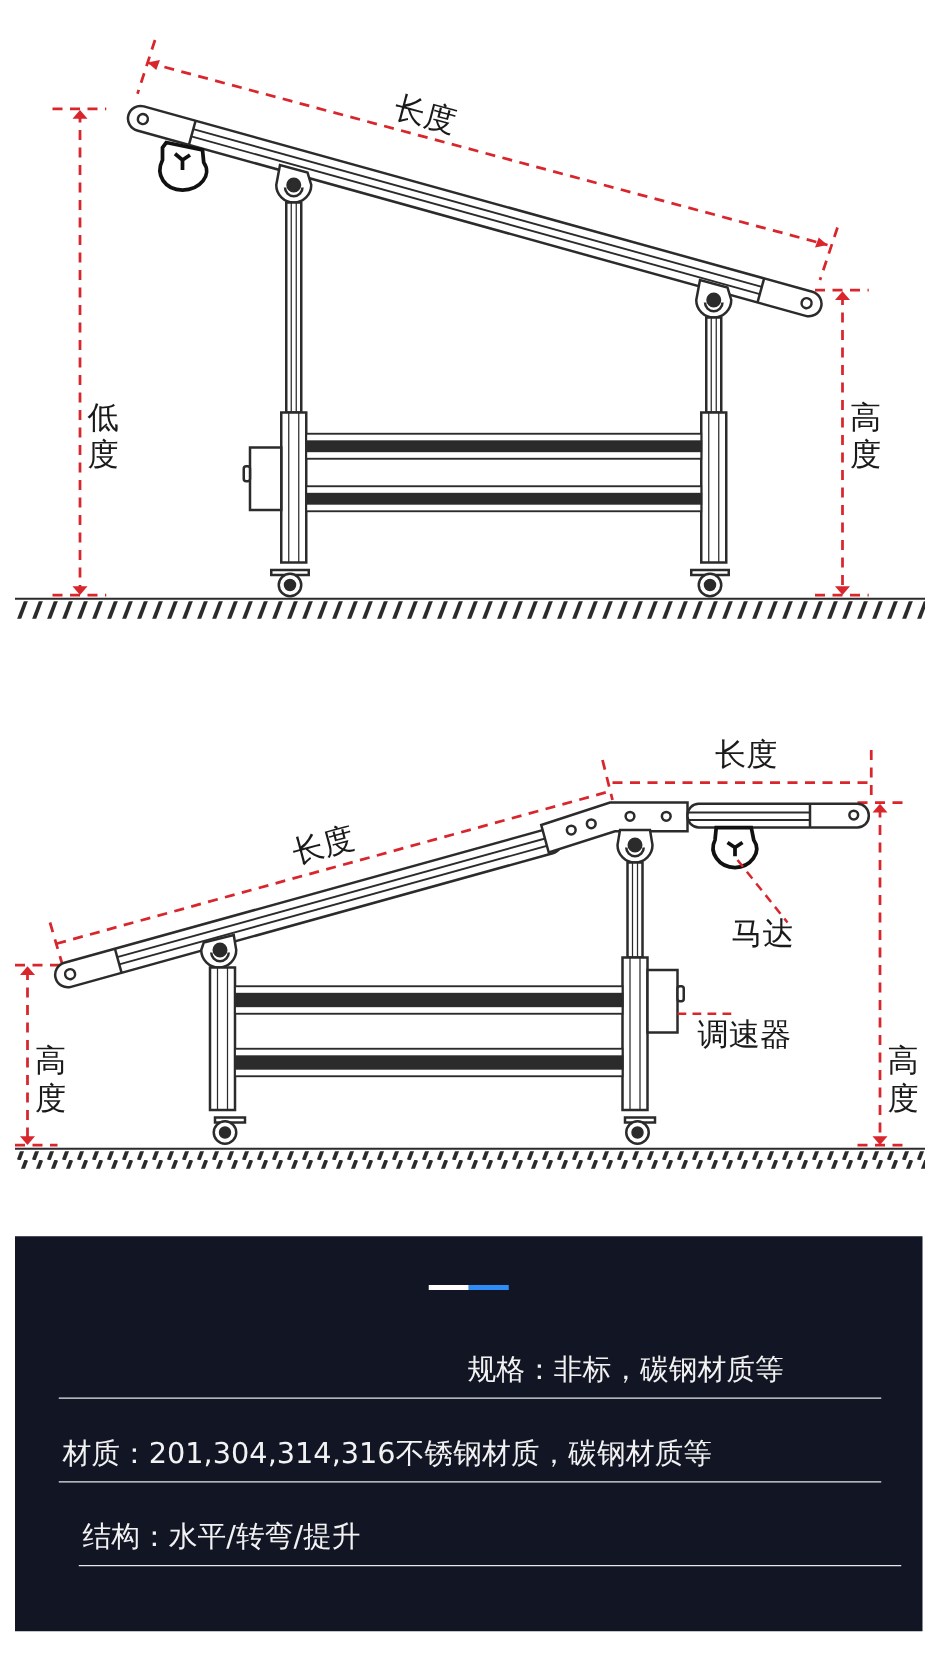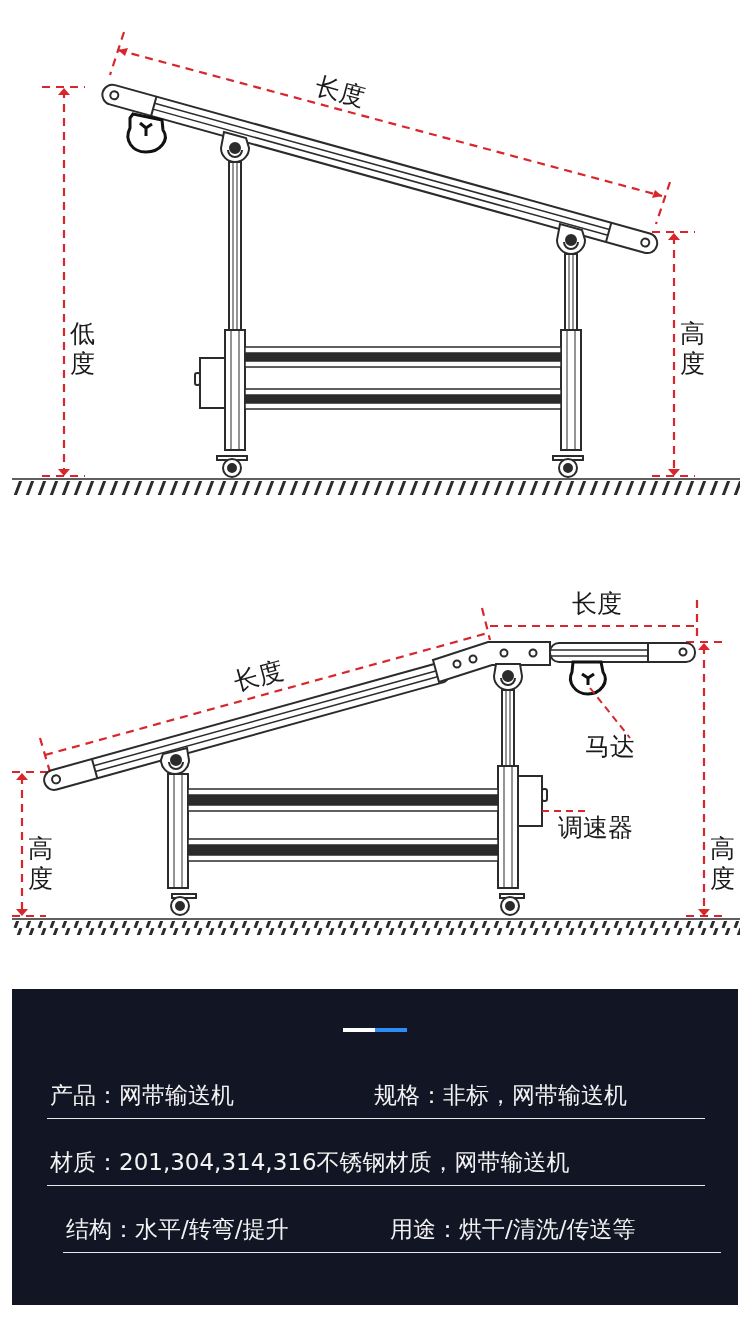--- a/index.html
+++ b/index.html
@@ -235,22 +235,20 @@
 </svg>
 
 <div class="panel">
 </div>
 <div class="accent">
   <div class="a"></div>
   <div class="b"></div>
 </div>
 
 <div class="row" style="top:1080px;height:38px;">
-  <span class="cell" style="left:3px">产品：网带输送机</span>
-  <span class="cell" style="left:327px">规格：非标，网带输送机</span>
+  <span class="cell" style="left:327px">规格：非标，碳钢材质等</span>
 </div>
 <div class="row" style="top:1147px;height:38px;">
-  <span class="cell" style="left:3px">材质：201,304,314,316不锈钢材质，网带输送机</span>
+  <span class="cell" style="left:3px">材质：201,304,314,316不锈钢材质，碳钢材质等</span>
 </div>
 <div class="row" style="top:1214px;height:38px;margin-left:16px;">
   <span class="cell" style="left:3px">结构：水平/转弯/提升</span>
-  <span class="cell" style="left:327px">用途：烘干/清洗/传送等</span>
 </div>
 
 </body></html>

